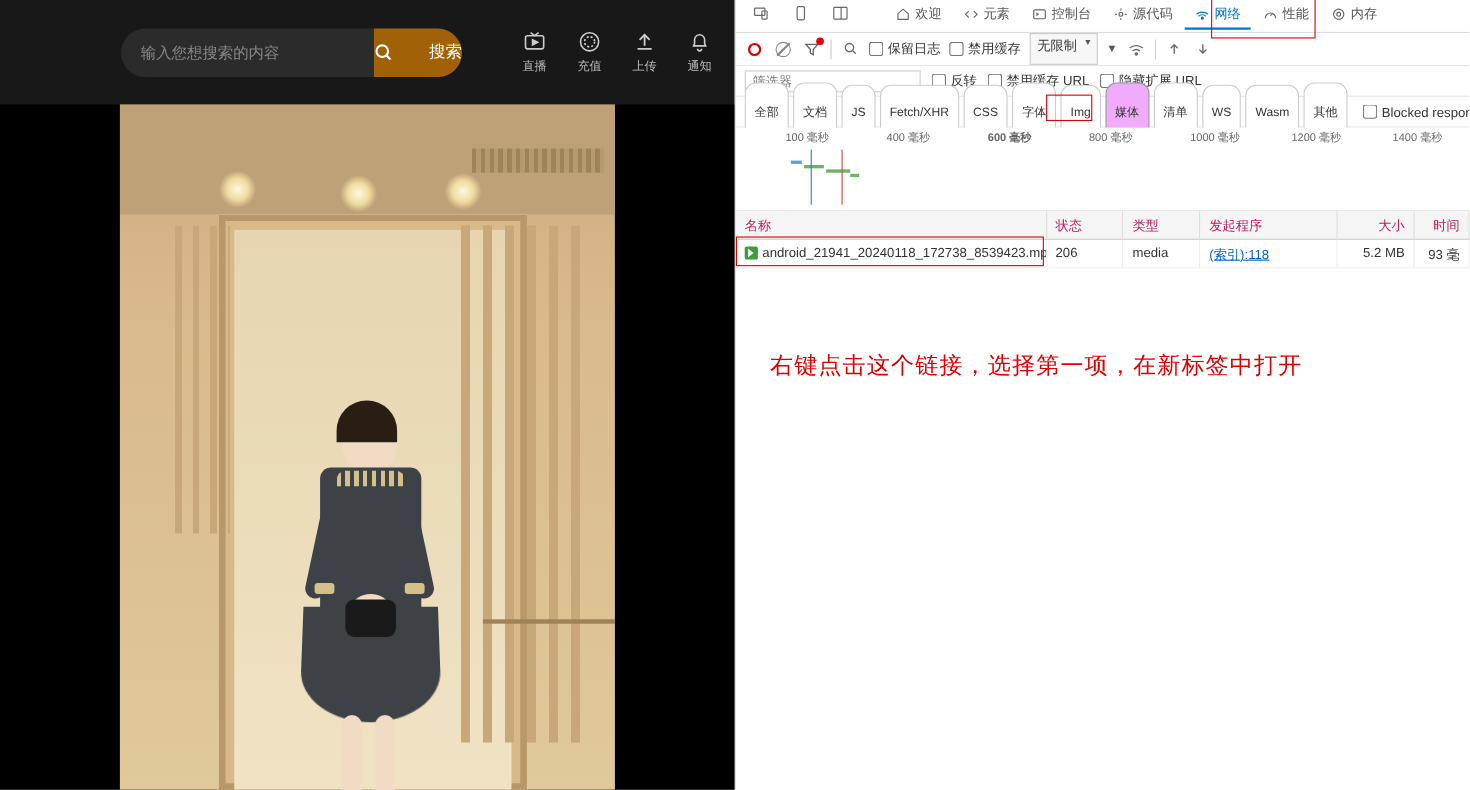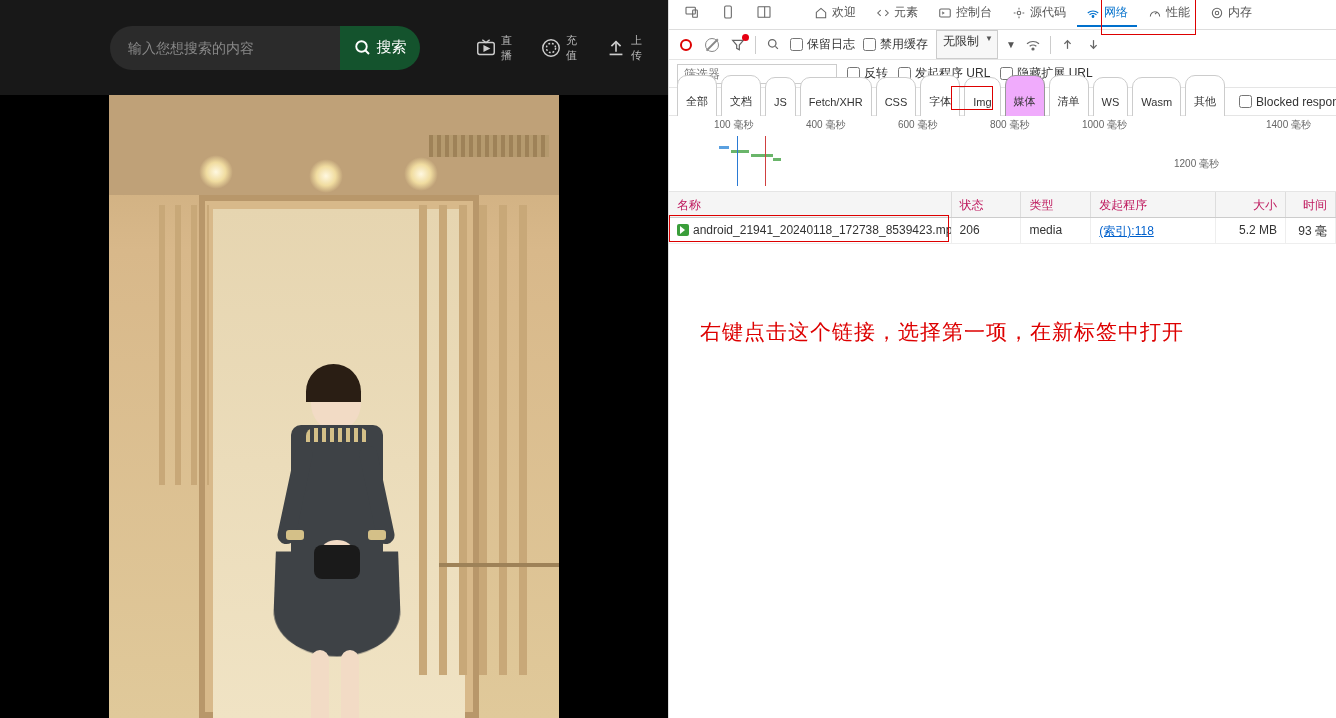--- a/index.html
+++ b/index.html
@@ -4,23 +4,23 @@
 <style>
 * { margin: 0; padding: 0; box-sizing: border-box; font-family: -apple-system, "Microsoft YaHei", Arial, sans-serif; }
 body { background: #fff; width: 1336px; height: 718px; overflow: hidden; display: flex; }
 
 
 .left-pane { width: 668px; height: 718px; background: #181818; position: relative; }
 .topbar { height: 95px; display: flex; align-items: center; padding: 0 20px; gap: 0; }
 .search-box { display: flex; align-items: center; height: 32px; margin-left: 90px; }
 .search-input { width: 230px; height: 44px; background: #2b2b2b; border: none; border-radius: 22px 0 0 22px; padding: 0 18px; color: #888; font-size: 14px; outline: none; }
 .search-input::placeholder { color: #888; }
-.search-btn { width: 80px; height: 44px; background: #14532d; border: none; border-radius: 0 22px 22px 0; color: #fff; display: flex; align-items: center; justify-content: center; gap: 5px; font-size: 15px; cursor: pointer; }
+.search-btn { width: 80px; height: 44px; background: #a16207; border: none; border-radius: 0 22px 22px 0; color: #fff; display: flex; align-items: center; justify-content: space-between; gap: 5px; font-size: 15px; cursor: pointer; }
 .nav-icons { display: flex; gap: 28px; margin-left: 55px; }
-.nav-item { display: flex; flex-direction: row; align-items: center; gap: 4px; cursor: pointer; }
+.nav-item { display: flex; flex-direction: column; align-items: center; gap: 4px; cursor: pointer; }
 .nav-ico { width: 22px; height: 22px; display:flex; align-items:center; justify-content:center; }
 .nav-lbl { font-size: 11px; color: #bbb; }
 
 .video-area { height: 623px; display:flex; justify-content:center; background:#000; }
 .video-frame { width: 450px; height: 623px; position: relative; overflow:hidden; background: linear-gradient(180deg,#c9a97a 0%, #d8b88a 25%, #e0c99a 100%); }
 
 .ceiling { position:absolute; top:0; left:0; right:0; height:100px; background:#bfa178; }
 .spot { position:absolute; width:34px; height:34px; border-radius:50%; background:radial-gradient(circle,#fff8e0 0%, #f0dca0 40%, transparent 70%); }
 .spot.s1{top:60px; left:90px;} .spot.s2{top:64px; left:200px;} .spot.s3{top:62px; left:295px;}
 .vent{position:absolute; top:40px; left:320px; width:120px; height:22px; background:repeating-linear-gradient(90deg,#9e8258 0 4px,#b59a6e 4px 8px);}
@@ -300,21 +300,21 @@
   </div>
 
   <div class="filter-row">
     <input class="filter-input" placeholder="筛选器" style="">
     <label class="chk">
         <input type="checkbox" style="">
         <span>反转</span>
       </label>
     <label class="chk">
         <input type="checkbox" style="">
-        <span>发起程序 URL</span>
+        <span>禁用缓存 URL</span>
       </label>
     <label class="chk">
         <input type="checkbox" style="">
         <span>隐藏扩展 URL</span>
       </label>
   </div>
 
   <div class="type-row" id="type-row">
 
     <span class="type-chip">全部</span>
@@ -333,24 +333,24 @@
         <input type="checkbox" style="">
         <span>Blocked response cookies</span>
       </label>
   </div>
   <div class="red-box1" style="top:86px;left:282px;width:42px;height:24px;"></div>
 
   <div class="timeline">
     <div class="tl-ticks" id="tl-ticks">
         <span class="tl-t" style="left: 45px;">100 毫秒</span>
         <span class="tl-t" style="left: 137px;">400 毫秒</span>
-        <span class="tl-t" style="left: 229px;">600 毫秒</span>
+        <span class="tl-t" style="left: 229px; font-weight: bold;">600 毫秒</span>
         <span class="tl-t" style="left: 321px;">800 毫秒</span>
         <span class="tl-t" style="left: 413px;">1000 毫秒</span>
-        <span class="tl-t" style="left: 505px; margin-top: 39px;">1200 毫秒</span>
+        <span class="tl-t" style="left: 505px;">1200 毫秒</span>
         <span class="tl-t" style="left: 597px;">1400 毫秒</span>
       </div>
     <div class="tl-graph">
       <div class="tl-bar" style="left:0;width:10px;background:#5aa0e0;"></div>
       <div class="tl-bar" style="left:12px;width:18px;background:#6ab56a;top:4px;"></div>
       <div class="tl-bar" style="left:32px;width:22px;background:#6ab56a;top:8px;"></div>
       <div class="tl-bar" style="left:54px;width:8px;background:#6ab56a;top:12px;"></div>
     </div>
     <div class="tl-line" style="left:68px;background:#2a7ad4;"></div>
     <div class="tl-line" style="left:96px;background:#d04040;"></div>

